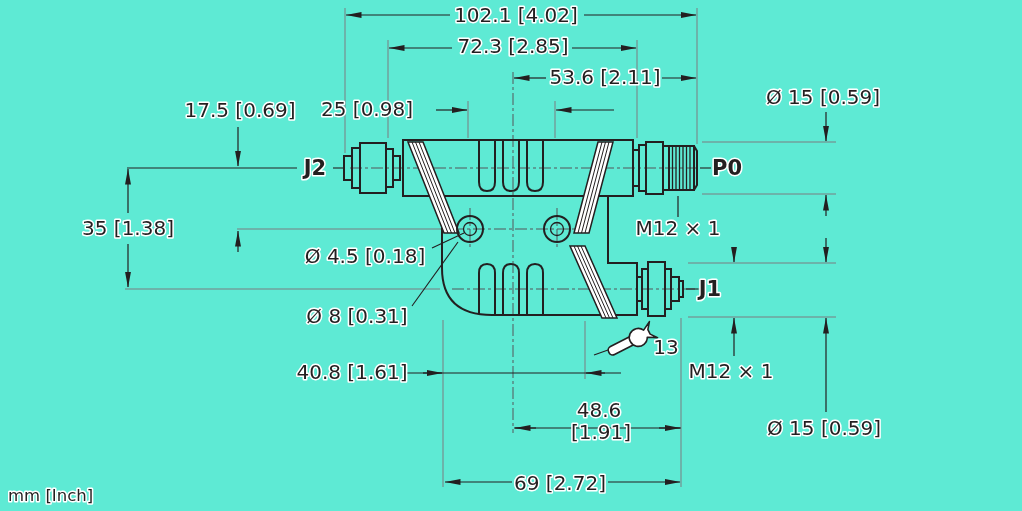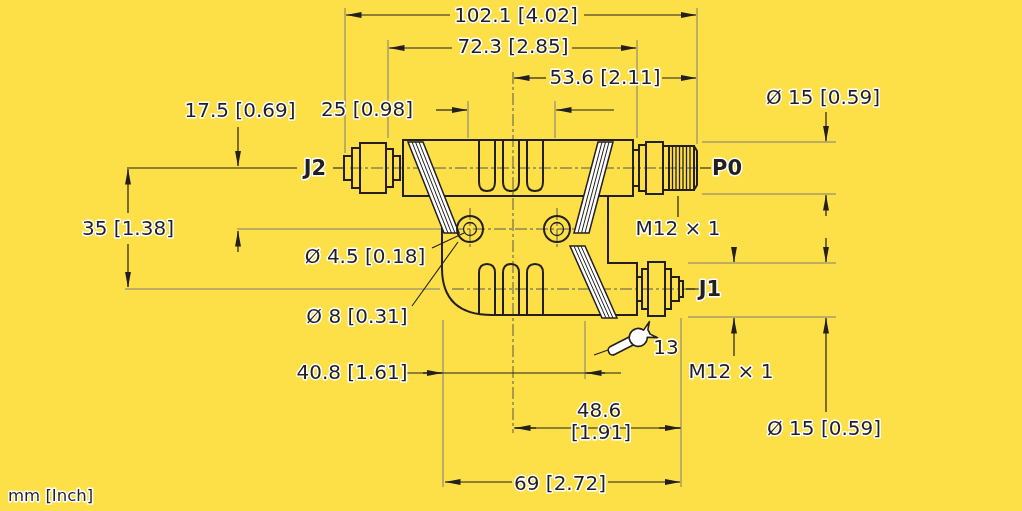--- a/index.html
+++ b/index.html
@@ -1,19 +1,19 @@
 <!DOCTYPE html>
 <html><head>
 <meta charset="utf-8">
 <style>
   html,body{margin:0;padding:0;}
   .stage{
     position:relative;
     width:1022px;height:511px;
-    background:#fde047;
+    background:#5eead4;
     overflow:hidden;
     font-family:"DejaVu Sans", sans-serif;
   }
   svg{display:block;}
   .ext{stroke:#7b7d80;stroke-width:1;fill:none;}
   .cl{stroke:#54565a;stroke-width:1;fill:none;stroke-dasharray:12 3 3 3;}
   .dim{stroke:#231f20;stroke-width:1.2;fill:none;}
   .lead{stroke:#231f20;stroke-width:1.1;fill:none;}
   .body{stroke:#231f20;stroke-width:2;fill:none;}
   .thin{stroke:#231f20;stroke-width:1.3;fill:none;}

